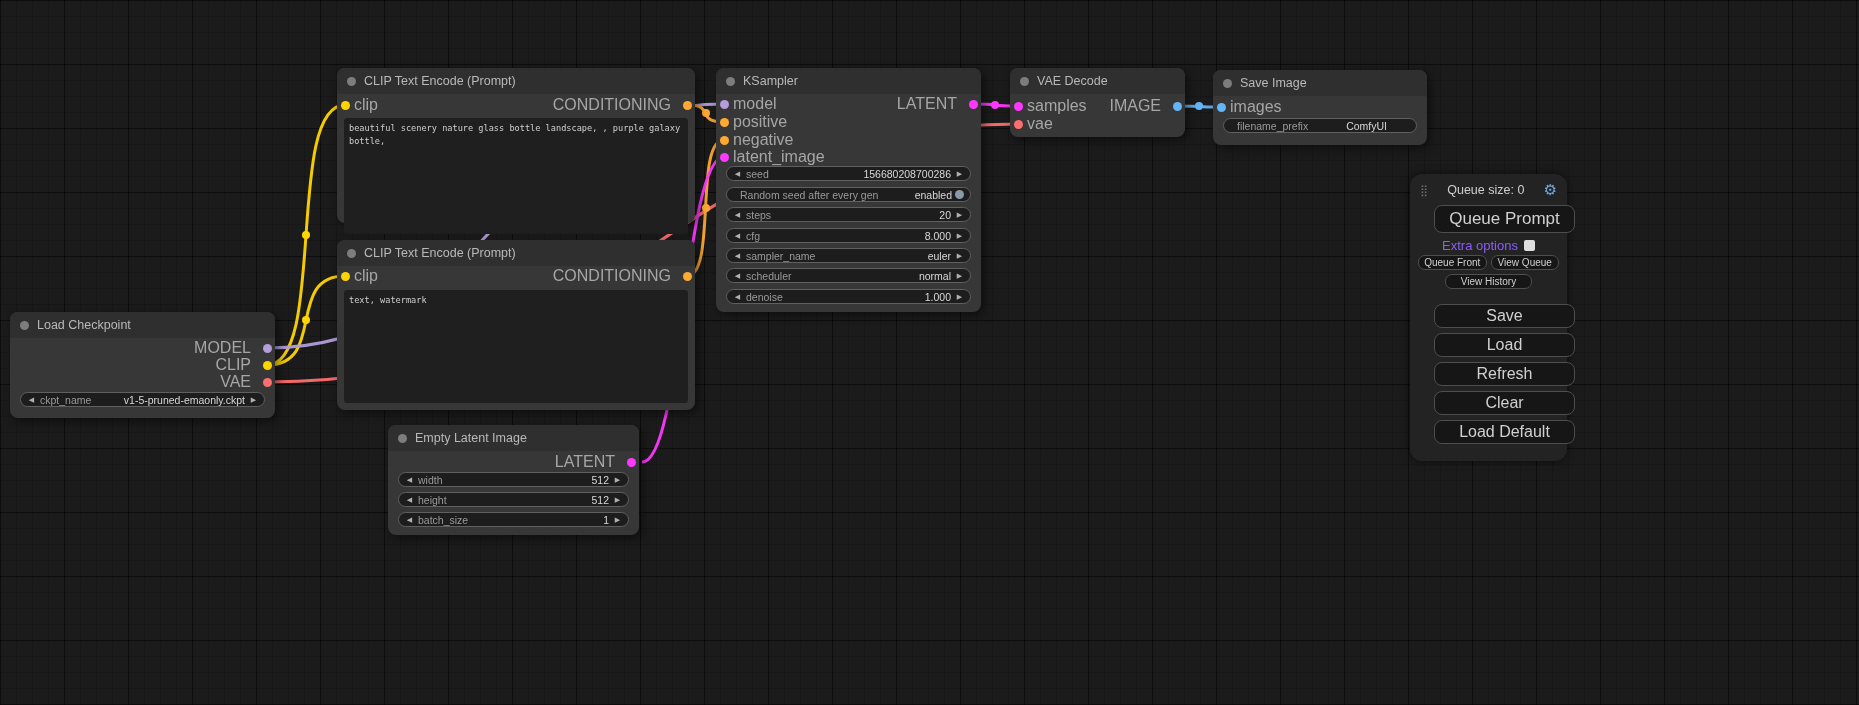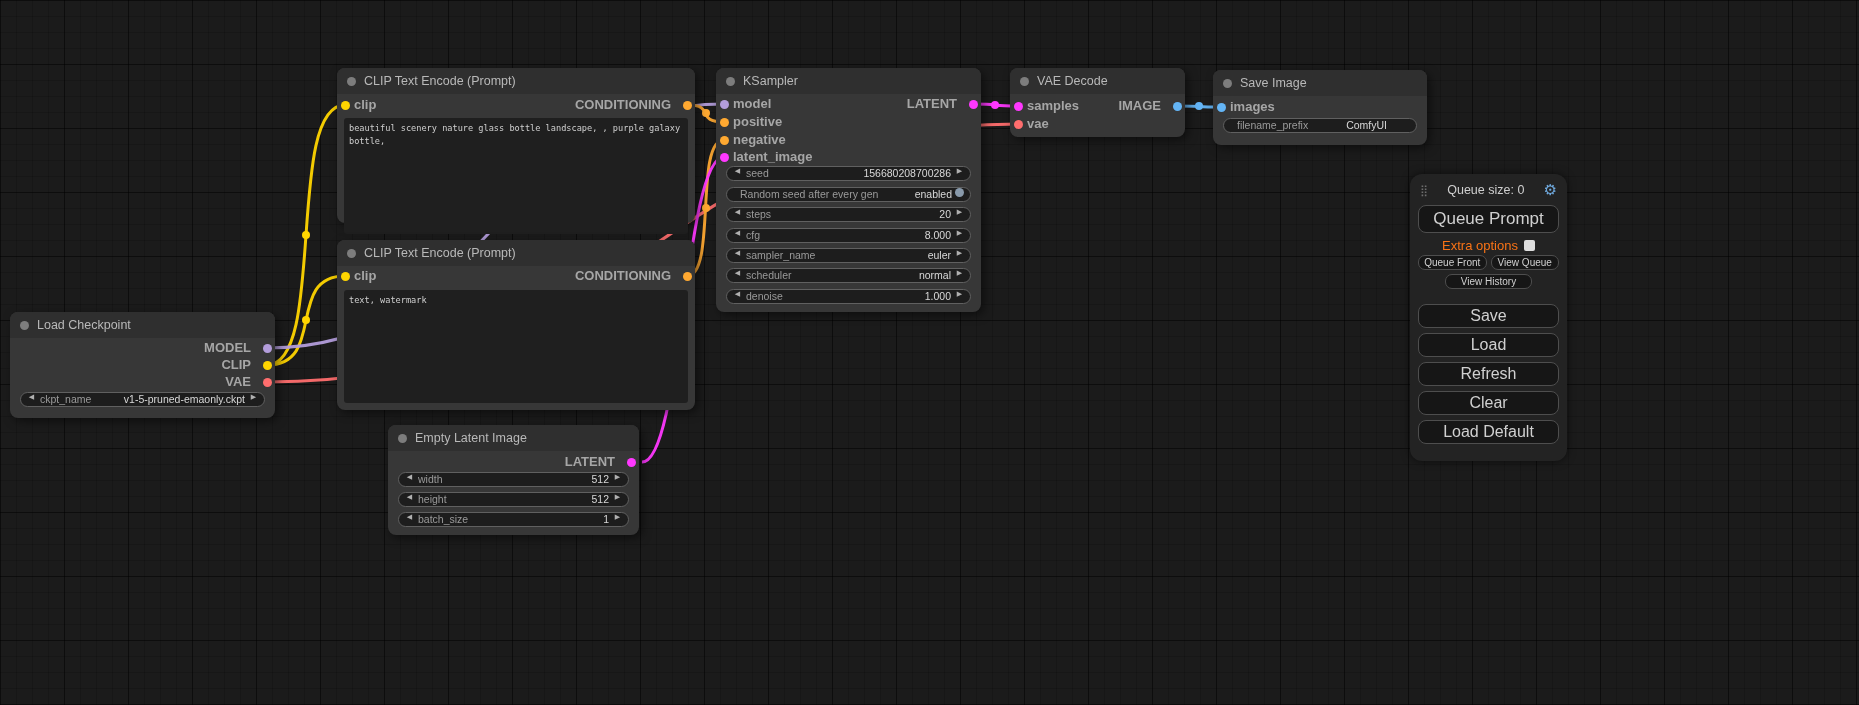--- a/index.html
+++ b/index.html
@@ -17,55 +17,55 @@
   #wires { position:absolute; inset:0; pointer-events:none; }
   #wires path { fill:none; stroke-width:3; opacity:.95; }
 
   .node { position:absolute; background:#373737; border-radius:8px;
           box-shadow:3px 3px 10px rgba(0,0,0,.5); }
   .node-title { height:26px; background:#2f2f2f; border-radius:8px 8px 0 0;
           display:flex; align-items:center; gap:8px; padding:0 10px;
           color:#b9b9b9; font-size:12.5px; }
   .collapse-dot { width:9px; height:9px; border-radius:50%; background:#7d7d7d; flex:0 0 auto; }
 
-  .port-row { position:absolute; height:18px; line-height:18px; font-size:13px; color:#a6a6a6; white-space:nowrap;font-weight:bold; }
+  .port-row { position:absolute; height:18px; line-height:18px; font-size:16px; color:#a6a6a6; white-space:nowrap; }
   .port-row.in  { left:0; padding-left:17px; }
   .port-row.out { right:0; padding-right:24px; text-align:right; }
   .pdot { position:absolute; top:4.5px; width:9px; height:9px; border-radius:50%; background:#777; }
   .in  .pdot { left:3.5px; }
   .out .pdot { right:3.5px; }
 
   .widget { position:absolute; left:10px; right:10px; height:15px;
             background:#1d1d1d; border:1px solid #606060; border-radius:8px;
-            display:flex; font-size:10.5px; padding:0 5px; overflow:hidden; }
+            display:flex; align-items:center; font-size:10.5px; padding:0 5px; overflow:hidden; }
   .warrow { font-size:7px; color:#b0b0b0; width:11px; text-align:center; flex:0 0 auto; }
   .wlabel { color:#9a9a9a; flex:0 0 auto; padding-left:3px; }
   .wvalue { color:#d8d8d8; flex:1 1 auto; text-align:right; padding-right:3px; white-space:nowrap; }
   .widget.toggle .wlabel { padding-left:8px; }
   .widget.textw  .wlabel { padding-left:8px; }
   .widget.textw  .wvalue { padding-right:24px; }
   .toggle-dot { width:9px; height:9px; border-radius:50%; background:#8899AA; flex:0 0 auto; margin-right:1px; }
 
   .prompt-text { position:absolute; left:7px; right:7px; background:#1f1f1f; border-radius:3px;
             color:#cfcfcf; font-family:"DejaVu Sans Mono", monospace; font-size:8.6px;
             line-height:1.5; padding:4px 5px; white-space:pre-wrap; word-break:break-word; }
 
   #menu { position:absolute; left:1410px; top:174px; width:157px;
           background:#232323; border-radius:12px; padding:5px 8px 12px;
           box-shadow:0 0 8px rgba(0,0,0,.55); color:#ddd; text-align:center; }
   .menu-header { display:flex; align-items:center; justify-content:space-between; padding:2px 2px 4px; }
   .drag-handle { color:#6e6e6e; font-size:11px; cursor:grab; }
   .queue-size  { color:#cfcfcf; font-size:12.5px; }
   .gear { font-size:15px; cursor:pointer; }
   .btn { display:block; width:100%; background:#161616; border:1px solid #4e4e4e; border-radius:8px;
-         color:#d0d0d0; font-size:16px; padding:2px 0; margin:5px 0;
+         color:#d0d0d0; font-size:16px; padding:2px 0; margin:5px 16px;
          font-family:"Liberation Sans", sans-serif; cursor:pointer; }
   .btn.queue-prompt { font-size:17px; padding:3px 0; margin-top:2px; }
   .extra-options { display:flex; align-items:center; justify-content:center; gap:6px;
-                   font-size:13px; color:#f97316; margin:3px 0 2px; }
+                   font-size:13px; color:#8b5cf6; margin:3px 0 2px; }
   .checkbox { width:11px; height:11px; background:#dedede; border-radius:2px; cursor:pointer; }
   .btn-row { display:flex; gap:4px; margin:2px 0; }
   .btn.small { font-size:10px; padding:1px 2px; margin:0; border-radius:7px; flex:1 1 auto; }
   .btn.history { display:block; width:62%; margin:4px auto 2px; }
   .menu-gap { height:8px; }
 </style>
 </head>
 <body>
 
 <div id="canvas">

